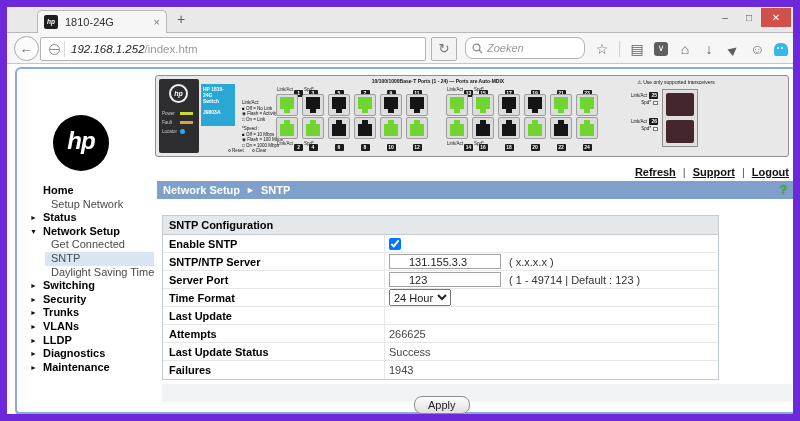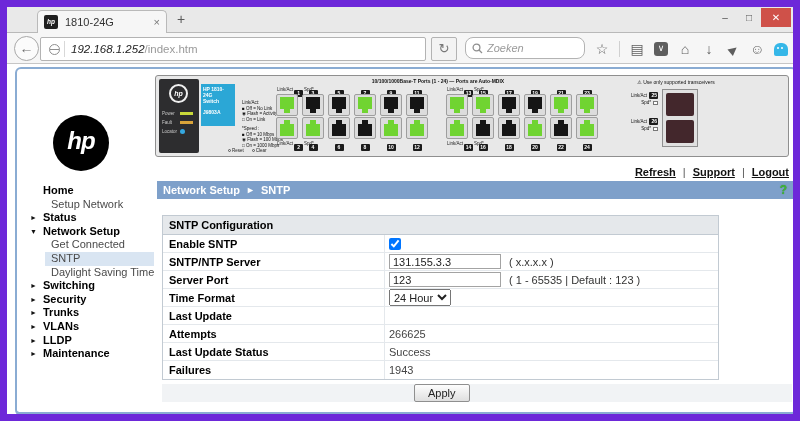--- a/index.html
+++ b/index.html
@@ -129,30 +129,30 @@
   
   .cfg-table { position:absolute; left:145px; top:146px; width:557px; border:1px solid #C2CAD2; background:#fff; }
   .cfg-head { height:19px; line-height:19px; background:#E5E8EB; border-bottom:1px solid #C2CAD2;
               font-weight:bold; font-size:11px; padding-left:6px; color:#000; }
   .cfg-row { display:flex; height:18px; border-bottom:1px solid #E4E8EC; align-items:center; font-size:11px; }
   .cfg-row:last-child { border-bottom:none; }
   .cfg-label { width:222px; align-self:stretch; display:flex; align-items:center; padding-left:6px;
                font-weight:bold; border-right:1px solid #E4E8EC; color:#000; }
   .cfg-value { display:flex; align-items:center; padding-left:4px; flex:1; white-space:nowrap; }
   .cfg-value input[type=text] { width:112px; height:15px; font-size:11px; font-family:inherit;
-                                border:1px solid #A3A3A3; padding:0 3px; color:#222; }
+                                border:1px solid #A3A3A3; padding:0 19px; color:#222; }
   .cfg-value input[type=checkbox] { width:12px; height:12px; }
   .cfg-value select { font-size:11px; height:17px; font-family:inherit; color:#222; }
   .hint { margin-left:8px; color:#333; }
   .static { color:#444; }
 
   .apply-band { position:absolute; left:145px; top:315px; width:630px; height:18px; background:#F1F3F5; }
-  .apply-btn { position:absolute; left:252px; top:0px; height:18px; padding:0 13px; font-size:11px;
+  .apply-btn { position:absolute; left:252px; top:12px; height:18px; padding:0 13px; font-size:11px;
                font-family:inherit; color:#222; background:linear-gradient(#FDFDFD,#DFDFDF);
-               border:1px solid #8F8F8F; border-radius:2px; }
+               border:1px solid #8F8F8F; border-radius:8px; }
 </style>
 </head>
 <body>
 
 <div class="window">
 
   <div class="titlebar">
     <div class="tab">
       <div class="favicon">hp</div>
       <span class="tab-title">1810-24G</span>
@@ -351,20 +351,21 @@
           <div class="side-item lvl0"><span class="arr">►</span><span>Status</span></div>
           <div class="side-item lvl0"><span class="arr">▼</span><span>Network Setup</span></div>
           <div class="side-item lvl1"><span>Get Connected</span></div>
           <div class="side-item lvl1 sel"><span>SNTP</span></div>
           <div class="side-item lvl1"><span>Daylight Saving Time</span></div>
           <div class="side-item lvl0"><span class="arr">►</span><span>Switching</span></div>
           <div class="side-item lvl0"><span class="arr">►</span><span>Security</span></div>
           <div class="side-item lvl0"><span class="arr">►</span><span>Trunks</span></div>
           <div class="side-item lvl0"><span class="arr">►</span><span>VLANs</span></div>
           <div class="side-item lvl0"><span class="arr">►</span><span>LLDP</span></div>
+          <div class="side-item lvl0"><span class="arr">►</span><span>Diagnostics</span></div>
           <div class="side-item lvl0"><span class="arr">►</span><span>Maintenance</span></div>
         </div>
 
       <div class="cfg-table">
         <div class="cfg-head">SNTP Configuration</div>
         <div>
             <div class="cfg-row">
               <div class="cfg-label">Enable SNTP</div>
               <div class="cfg-value">
                 <input type="checkbox" checked="" style="">
@@ -374,21 +375,21 @@
               <div class="cfg-label">SNTP/NTP Server</div>
               <div class="cfg-value">
                 <input type="text" value="131.155.3.3" style="">
                 <span class="hint">( x.x.x.x )</span>
               </div>
             </div>
             <div class="cfg-row">
               <div class="cfg-label">Server Port</div>
               <div class="cfg-value">
                 <input type="text" value="123" style="">
-                <span class="hint">( 1 - 65535 | Default : 123 )</span>
+                <span class="hint">( 1 - 49714 | Default : 123 )</span>
               </div>
             </div>
             <div class="cfg-row">
               <div class="cfg-label">Time Format</div>
               <div class="cfg-value">
                 <select><option>24 Hour</option></select>
               </div>
             </div>
             <div class="cfg-row">
               <div class="cfg-label">Last Update</div>

